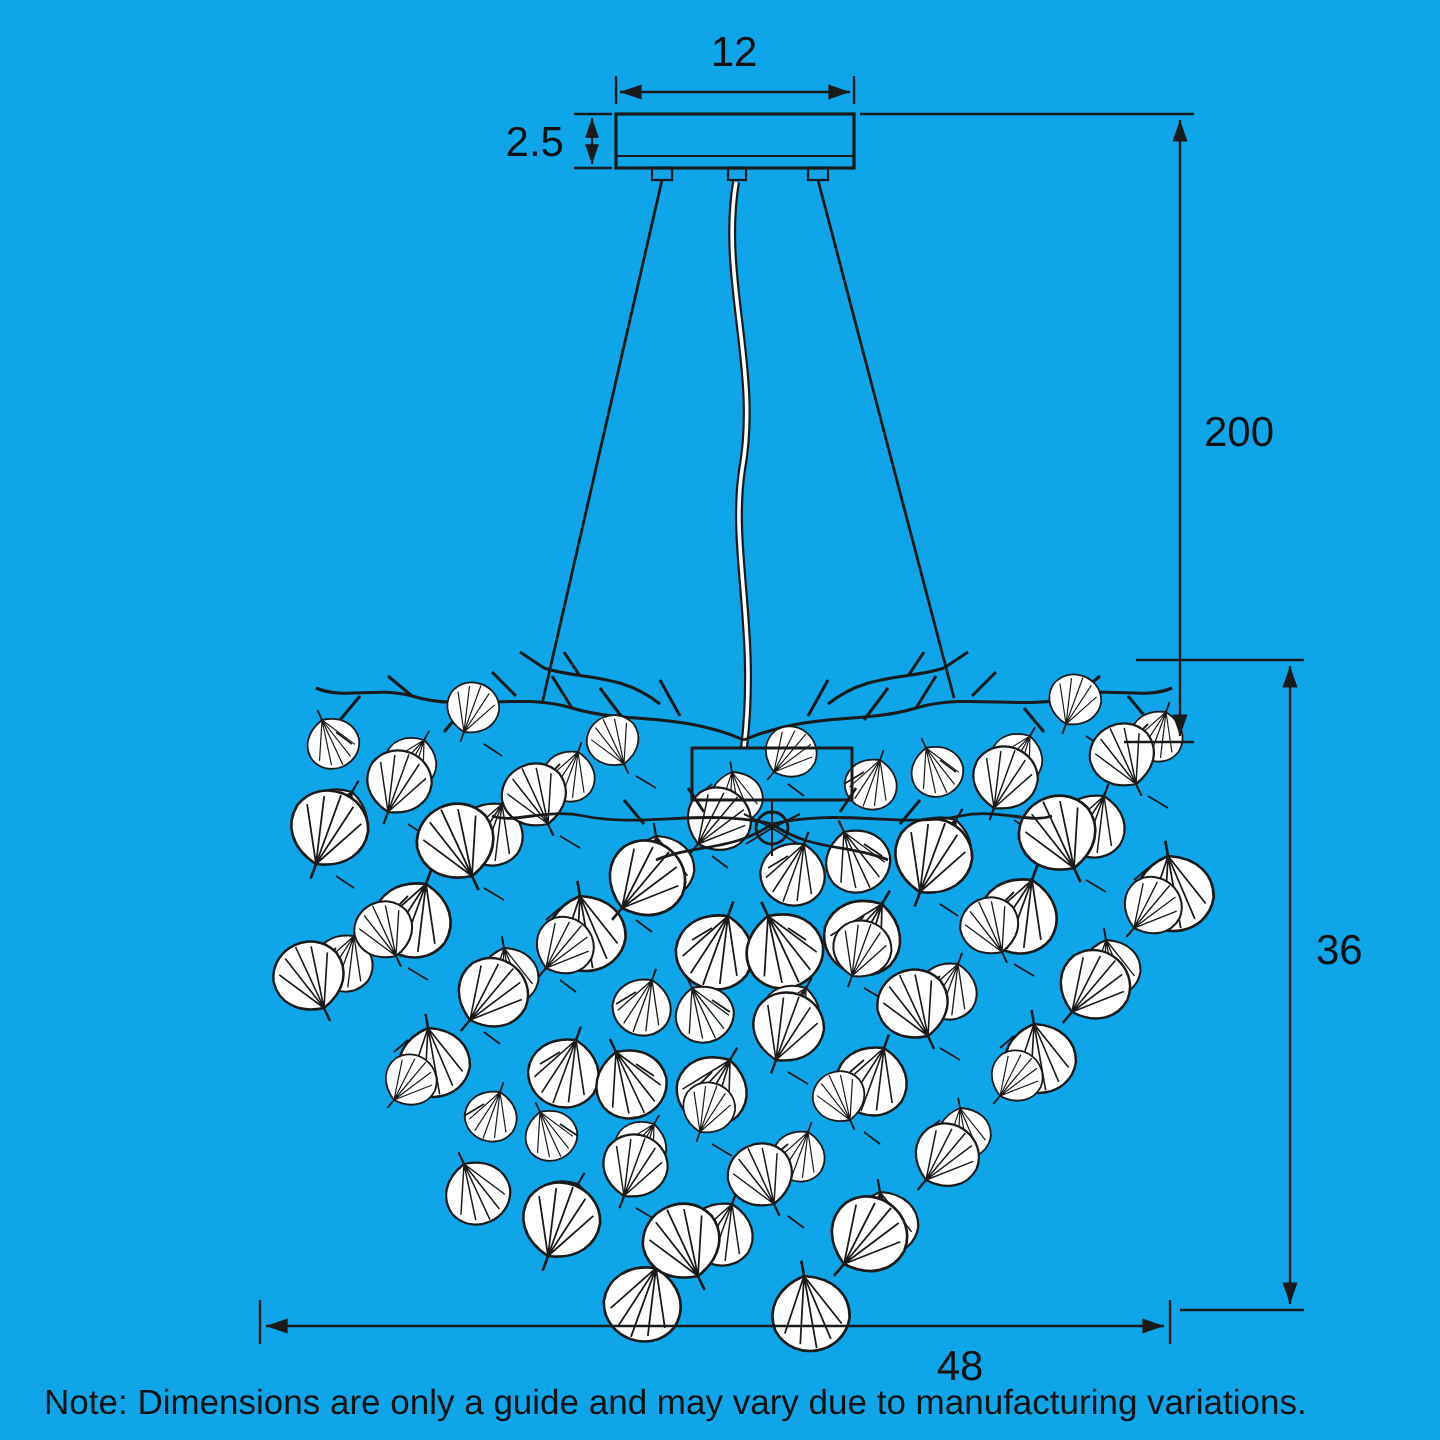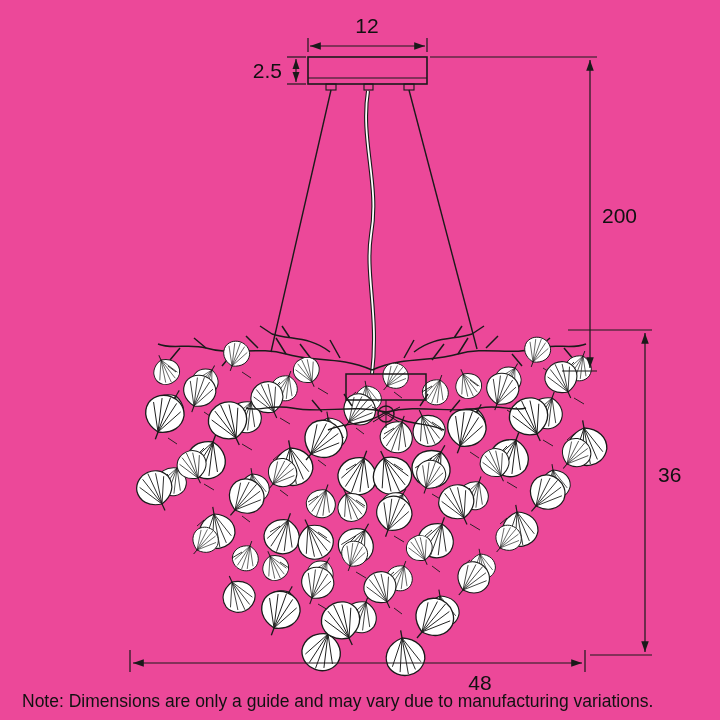--- a/index.html
+++ b/index.html
@@ -4,21 +4,21 @@
 <style>
   html, body {
     margin: 0;
     padding: 0;
     background: #ffffff;
   }
   .page {
     position: relative;
     width: 720px;
     height: 720px;
-    background: #ec4899;
+    background: #0ea5e9;
     font-family: "Liberation Sans", sans-serif;
     overflow: hidden;
   }
   svg { display: block; }
   .dim-label {
     font-family: "Liberation Sans", sans-serif;
     font-size: 21px;
     fill: #111111;
   }
   .note-label {

